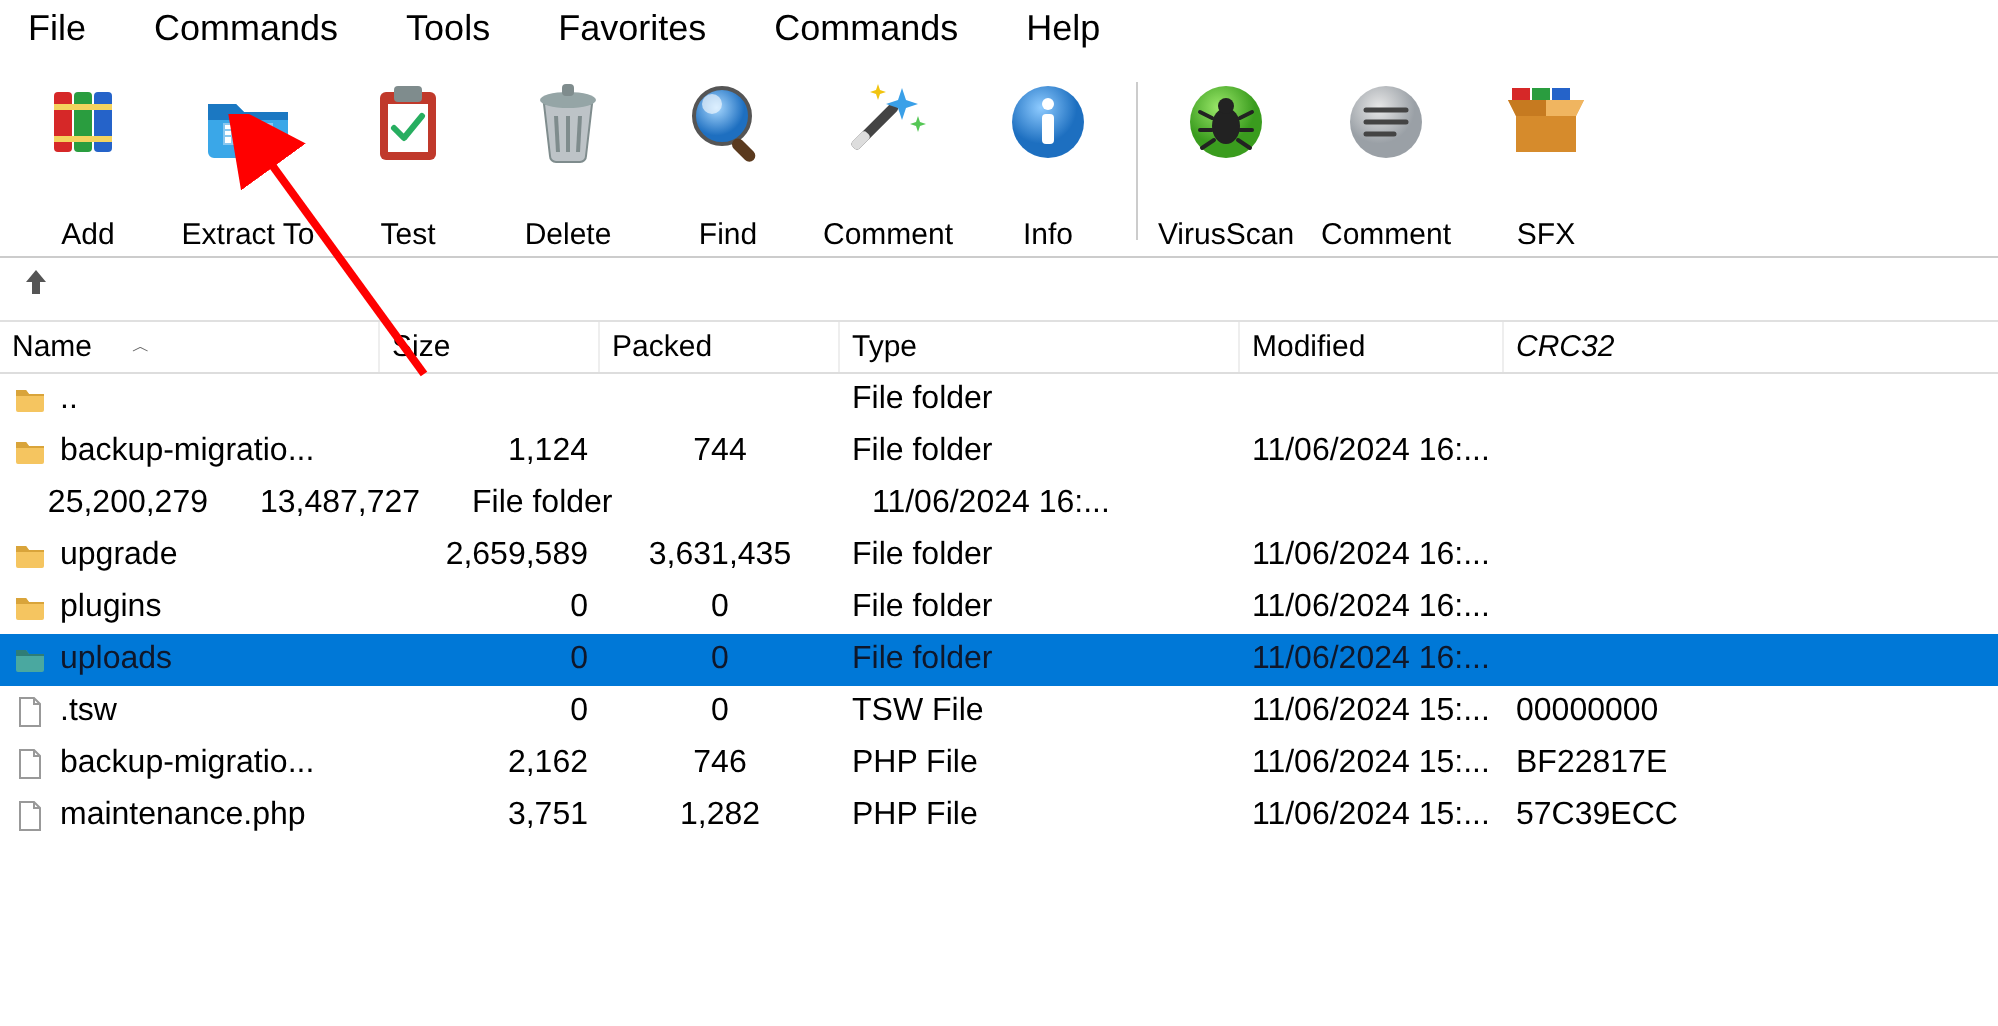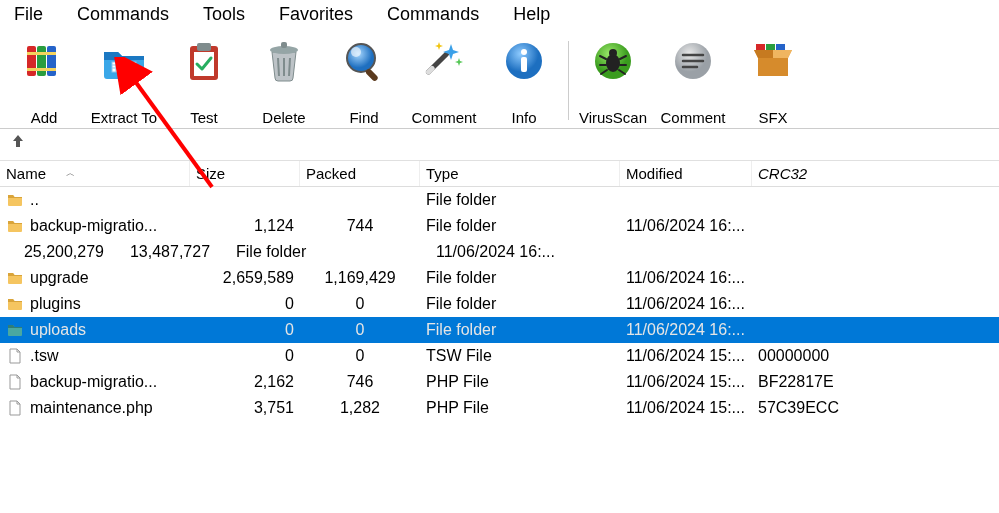--- a/index.html
+++ b/index.html
@@ -13,21 +13,21 @@
 .sep { width:1px; background:#ccc; margin: 6px 4px; }
 .up-row { padding: 4px 10px 6px; border-bottom: 1px solid #e0e0e0;}
 .up-icon { font-size: 18px; color:#555; display:inline-block;}
 .list { width:100%; position:relative;}
 .header-row { display:flex; border-bottom: 1px solid #ddd; font-size:15px; color:#000;}
 .header-row .cell { padding: 4px 6px; border-right:1px solid #eee; display:flex; align-items:center; gap:6px;}
 .header-row .cell:last-child{border-right:none;font-style:italic;}
 .sort-ind { font-size: 9px; color:#666; margin-left:14px;}
 .row { display:flex; font-size:16px; padding: 2px 0;}
 .row .cell { padding: 2px 6px; overflow:hidden; white-space:nowrap; text-overflow:ellipsis;}
-.row.selected { background:#0078d7; color:#e5e5e5; }
+.row.selected { background:#0078d7; color:#0f172a; }
 .row.selected .file-icon svg * { }
 .c-name { width: 190px; display:flex; align-items:center; gap:6px;}
 .c-size { width: 110px; text-align:right; padding-right:10px;}
 .c-packed { width: 120px; text-align:center; padding-right:6px;}
 .c-type { width: 200px; padding-left:6px;}
 .c-mod { width: 132px; padding-left:6px;}
 .c-crc { width: 110px; padding-left:6px;}
 .file-icon { width:18px; height:18px; flex:0 0 18px; display:inline-flex; align-items:center; justify-content:center;}
 
 
@@ -274,21 +274,21 @@
     <div class="cell c-name">
           <span class="file-icon">
             <svg width="16" height="16" viewBox="0 0 16 16">
               <path d="M1 3 h5 l1.5 2 H15 v8 a1 1 0 0 1 -1 1 H2 a1 1 0 0 1 -1 -1 z" fill="#f5c560"></path>
               <path d="M1 3 h5 l1.5 2 H15 v1 H1 z" fill="#d9a43a"></path>
             </svg>
           </span>
           <span>upgrade</span>
         </div>
     <div class="cell c-size">2,659,589</div>
-    <div class="cell c-packed">1,169,429</div>
+    <div class="cell c-packed">3,631,435</div>
     <div class="cell c-type">File folder</div>
     <div class="cell c-mod">11/06/2024 16:...</div>
     <div class="cell c-crc"></div>
       </div>
       <div class="row">
     <div class="cell c-name">
           <span class="file-icon">
             <svg width="16" height="16" viewBox="0 0 16 16">
               <path d="M1 3 h5 l1.5 2 H15 v8 a1 1 0 0 1 -1 1 H2 a1 1 0 0 1 -1 -1 z" fill="#f5c560"></path>
               <path d="M1 3 h5 l1.5 2 H15 v1 H1 z" fill="#d9a43a"></path>

